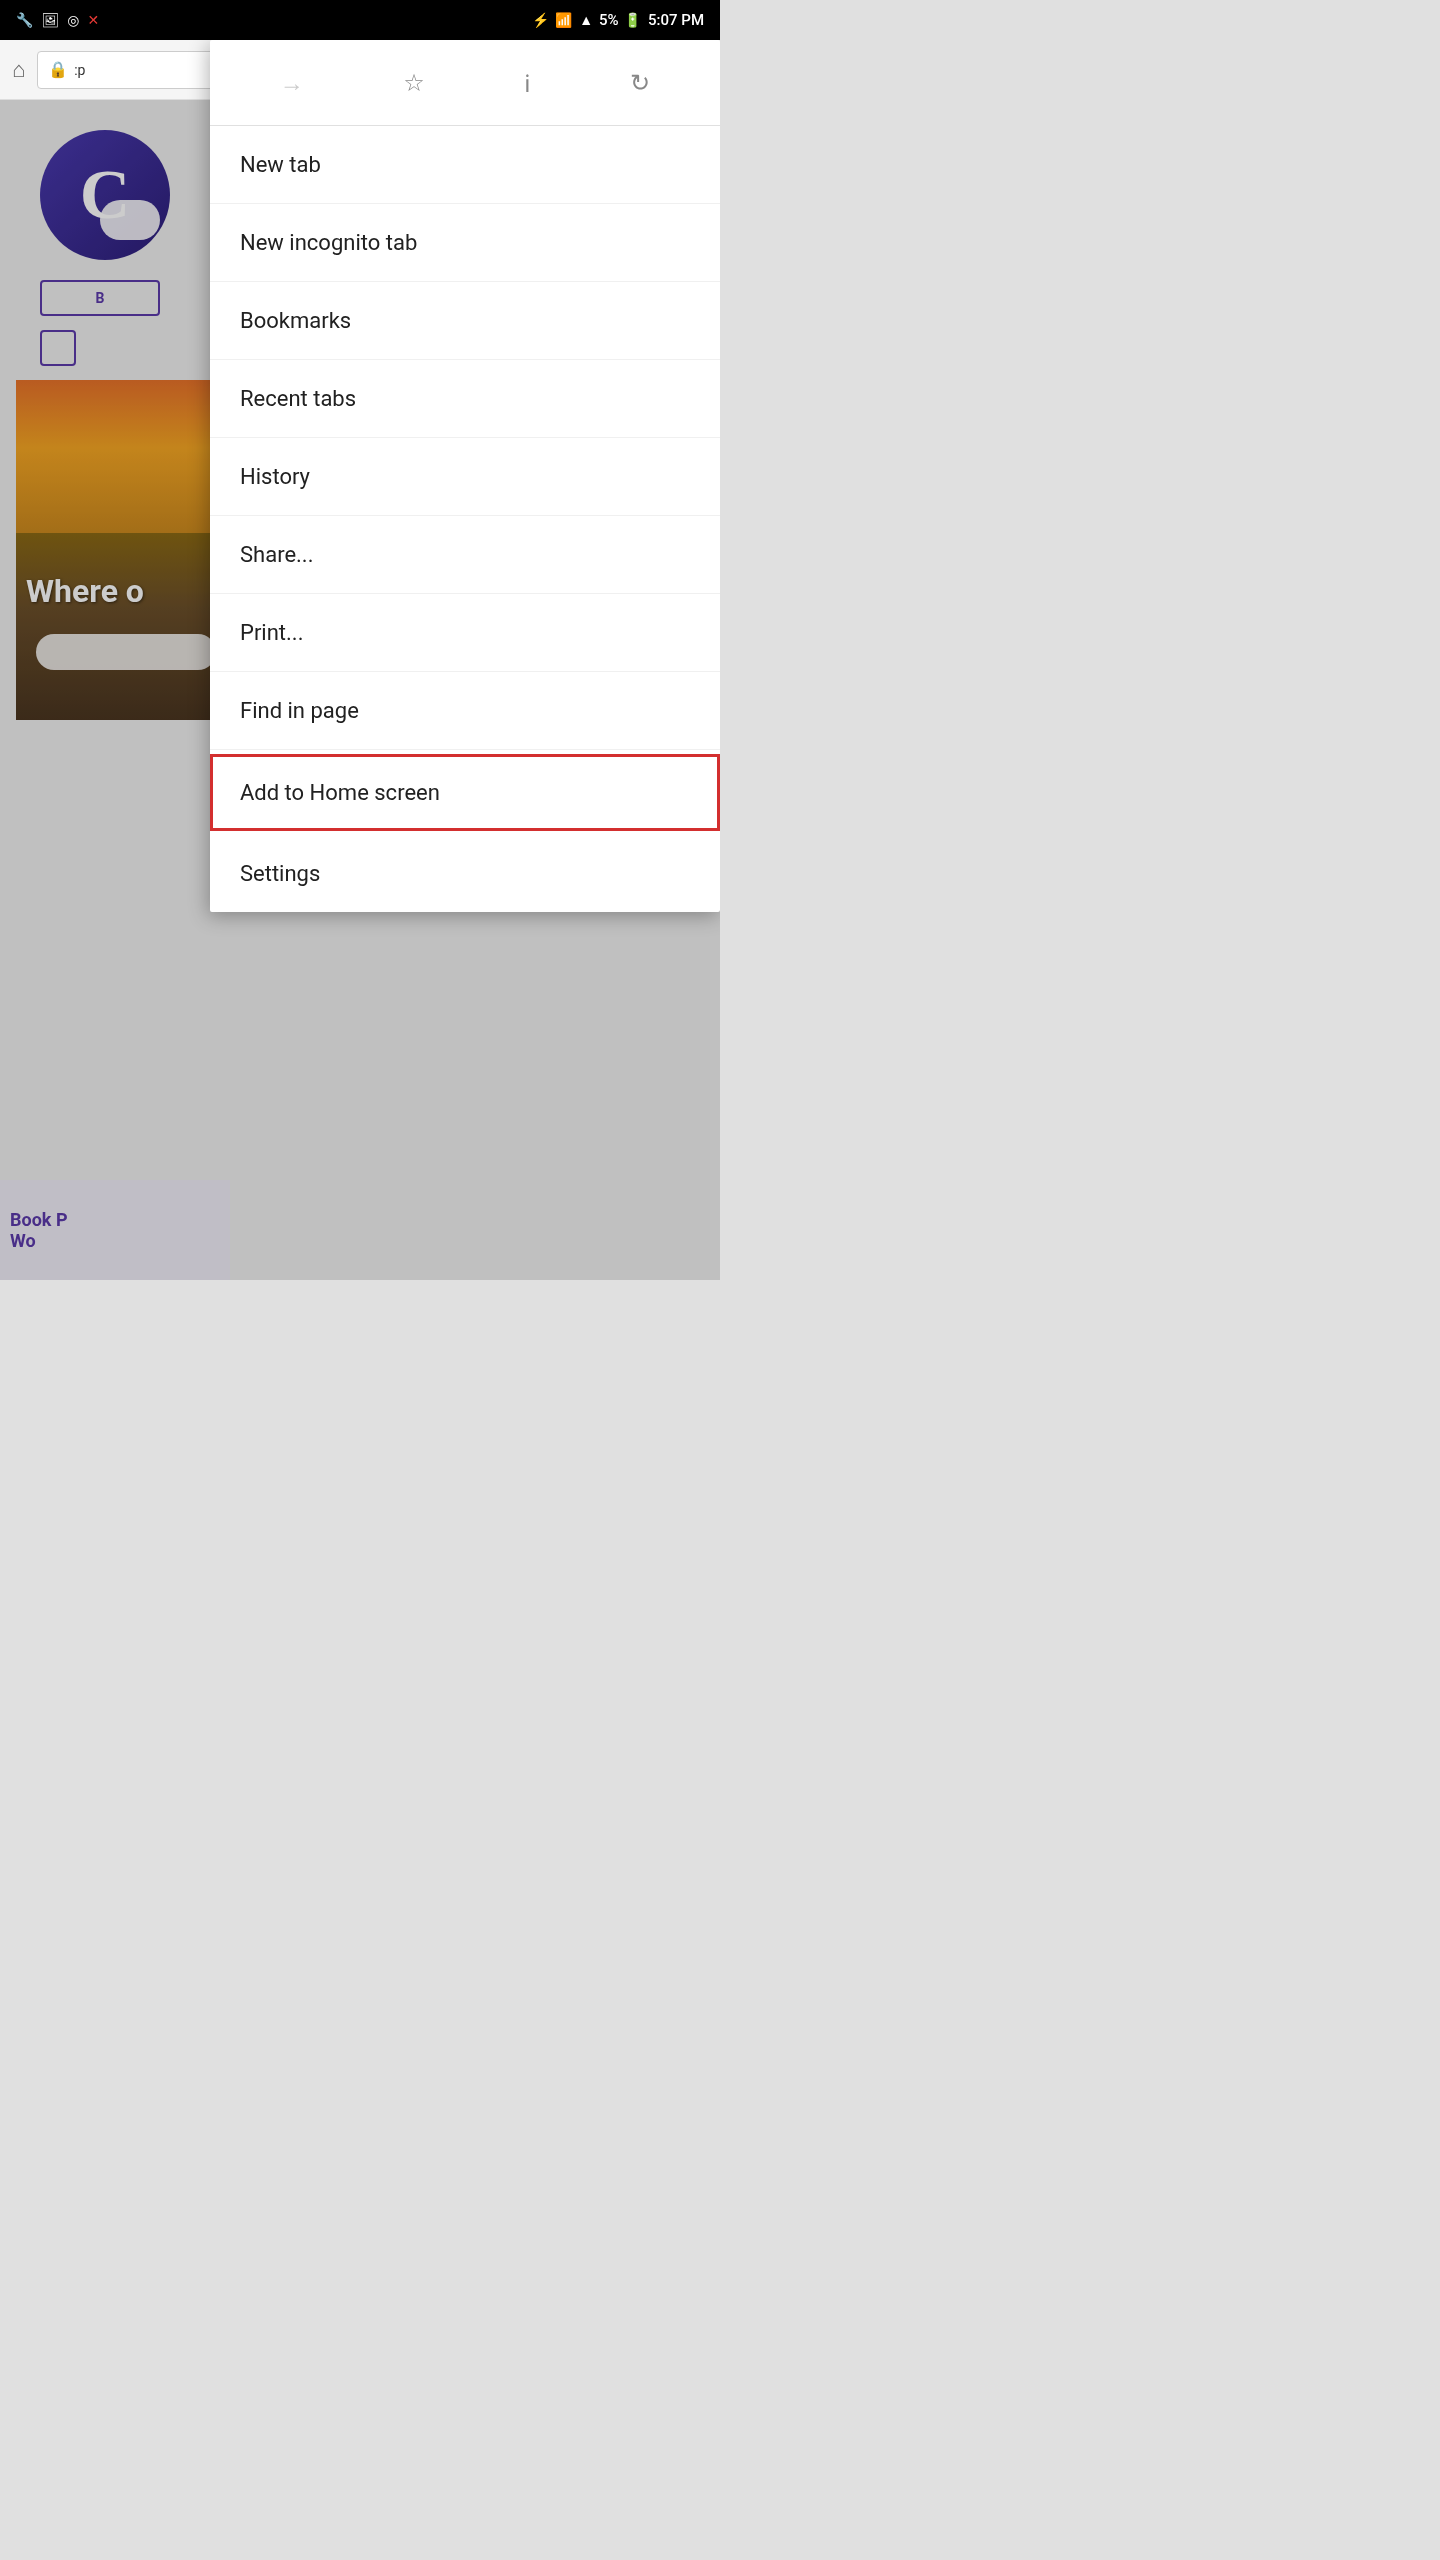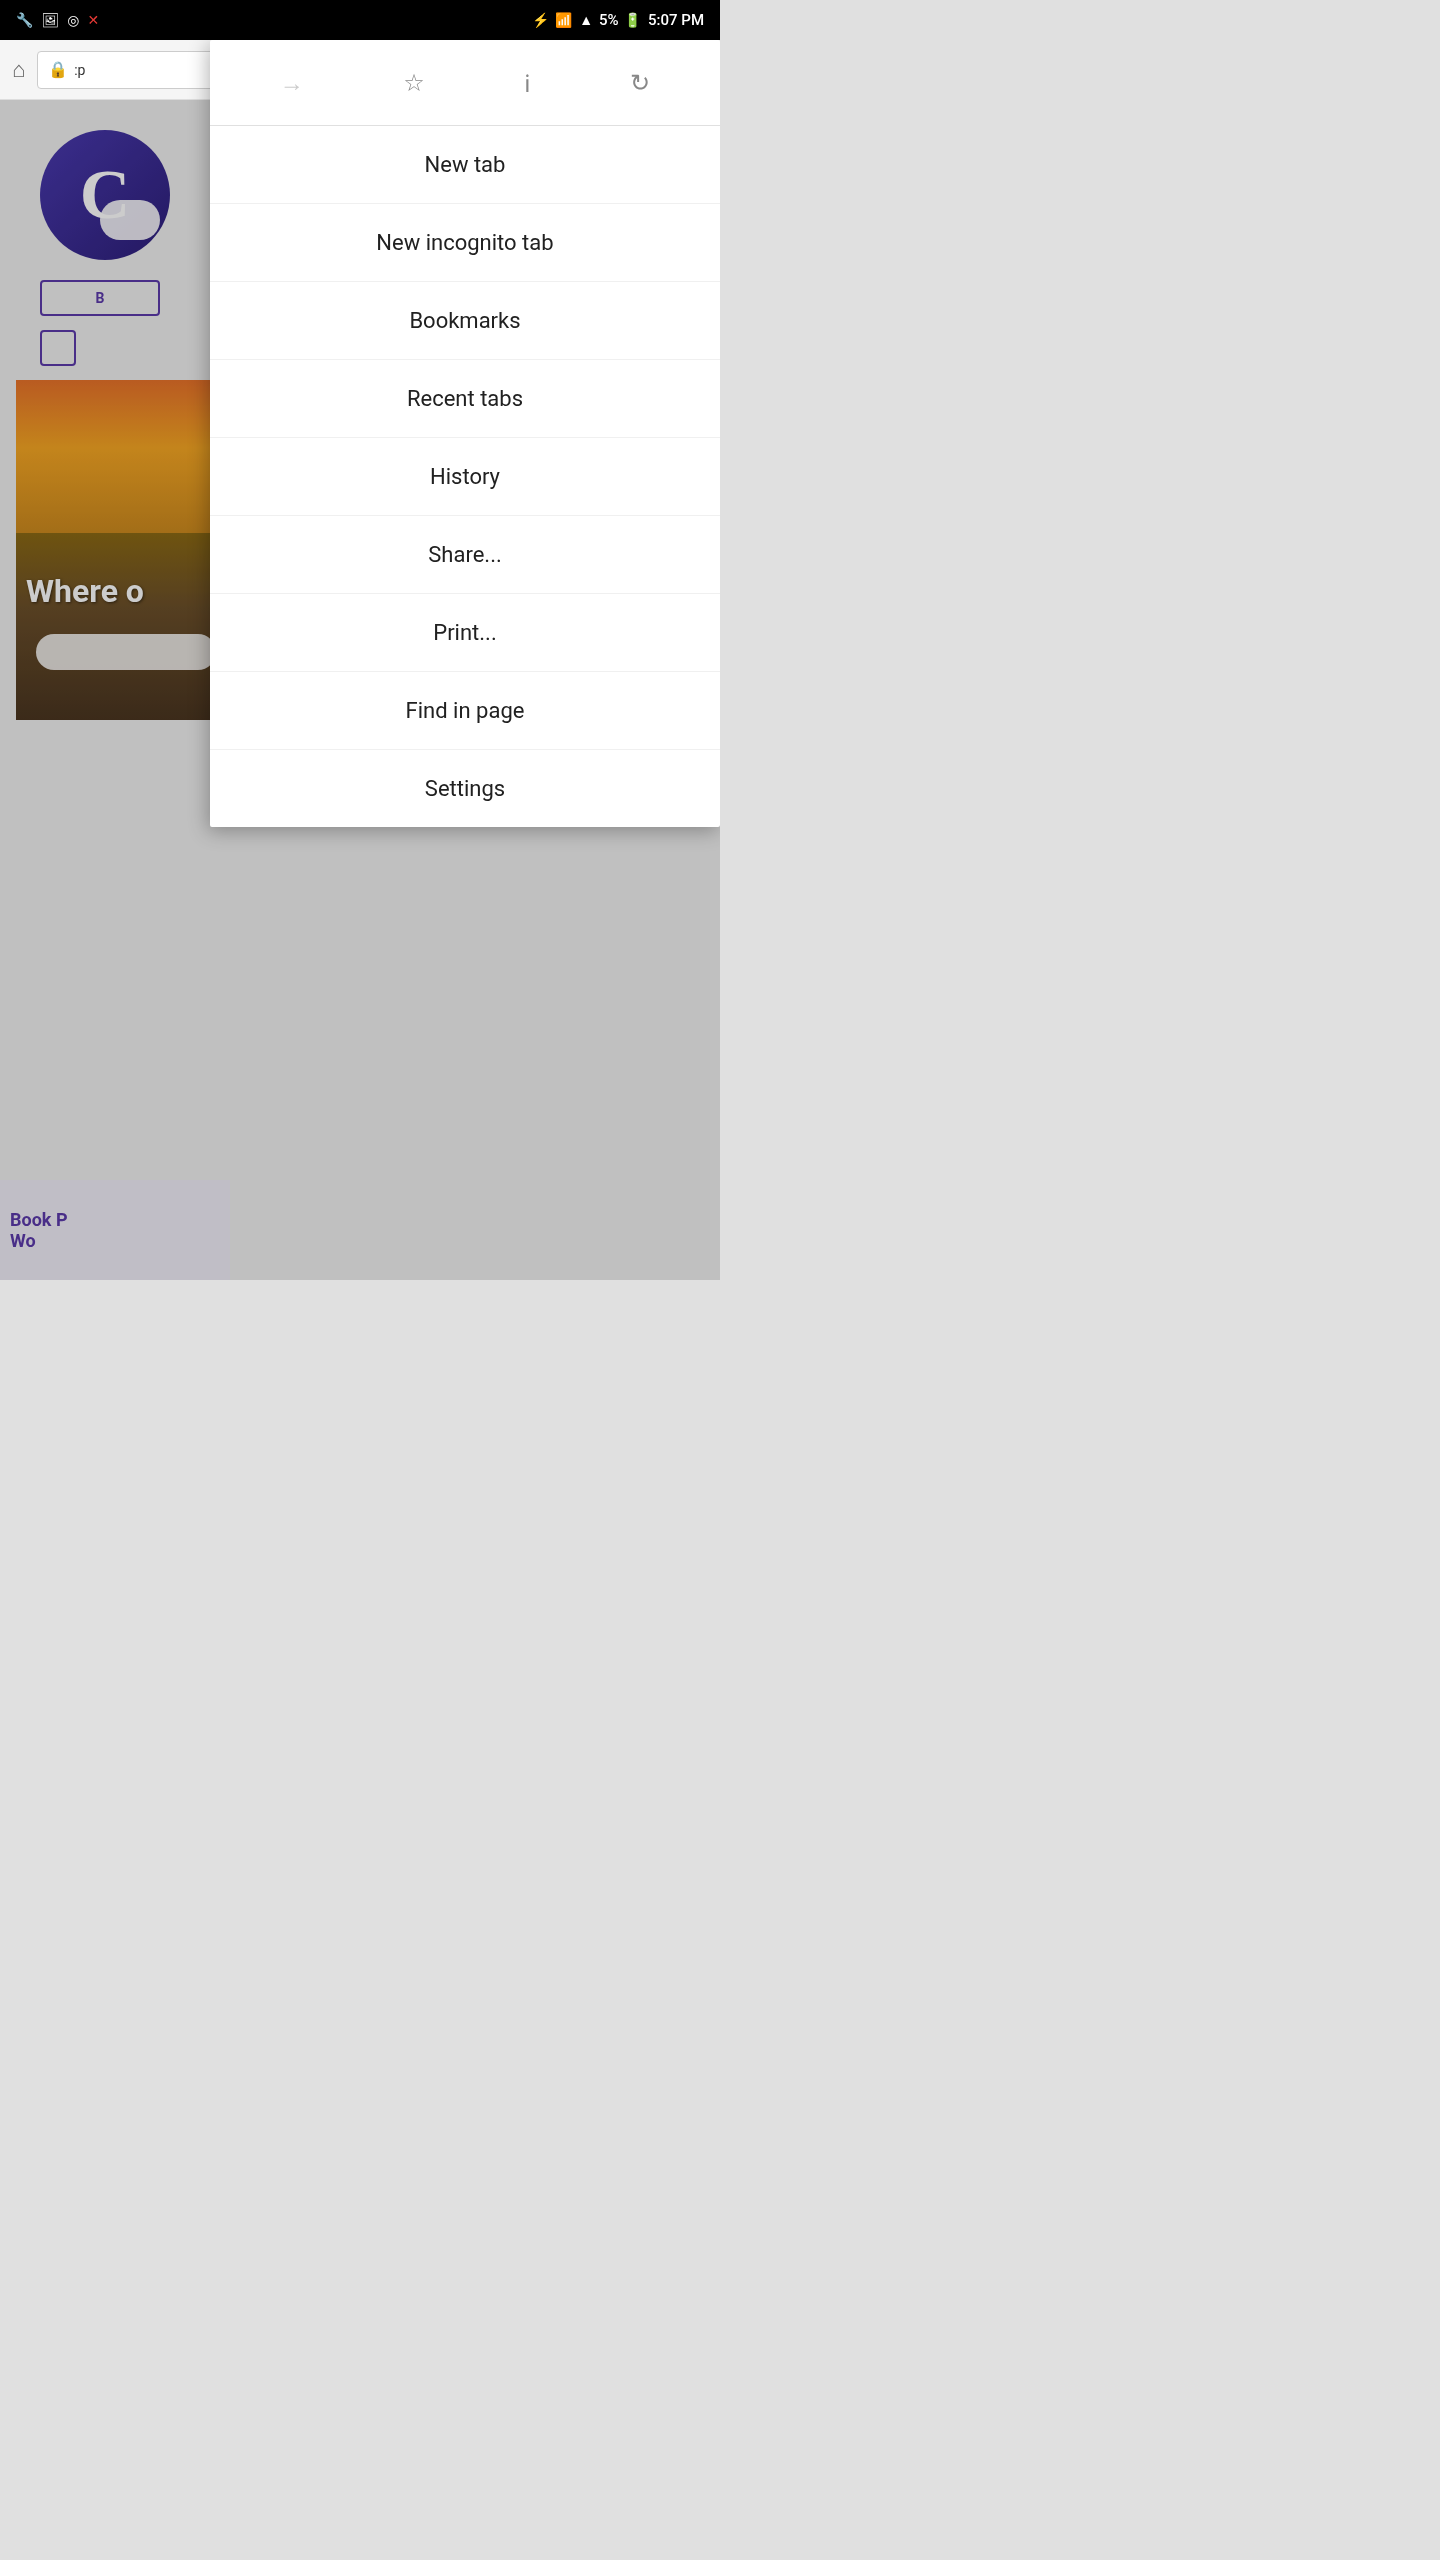--- a/index.html
+++ b/index.html
@@ -284,21 +284,21 @@
       color: #ccc;
     }
 
     .menu-item {
       padding: 26px 30px;
       font-size: 22px;
       color: #212121;
       cursor: pointer;
       display: flex;
       align-items: center;
-      justify-content: center;
+      justify-content: flex-start;
       border-bottom: 1px solid #f0f0f0;
     }
 
     .menu-item:last-child {
       border-bottom: none;
       padding-left: 30px;
     }
 
     .menu-item.highlighted {
       border: 3px solid #d32f2f;
@@ -397,16 +397,19 @@
   </div>
   <div class="menu-item">
     <span>Share...</span>
   </div>
   <div class="menu-item">
     <span>Print...</span>
   </div>
   <div class="menu-item">
     <span>Find in page</span>
   </div>
+  <div class="menu-item highlighted" style="border: 3px solid #d32f2f;">
+    <span>Add to Home screen</span>
+  </div>
   <div class="menu-item">
     <span>Settings</span>
   </div>
 </div>
 
 </body></html>

